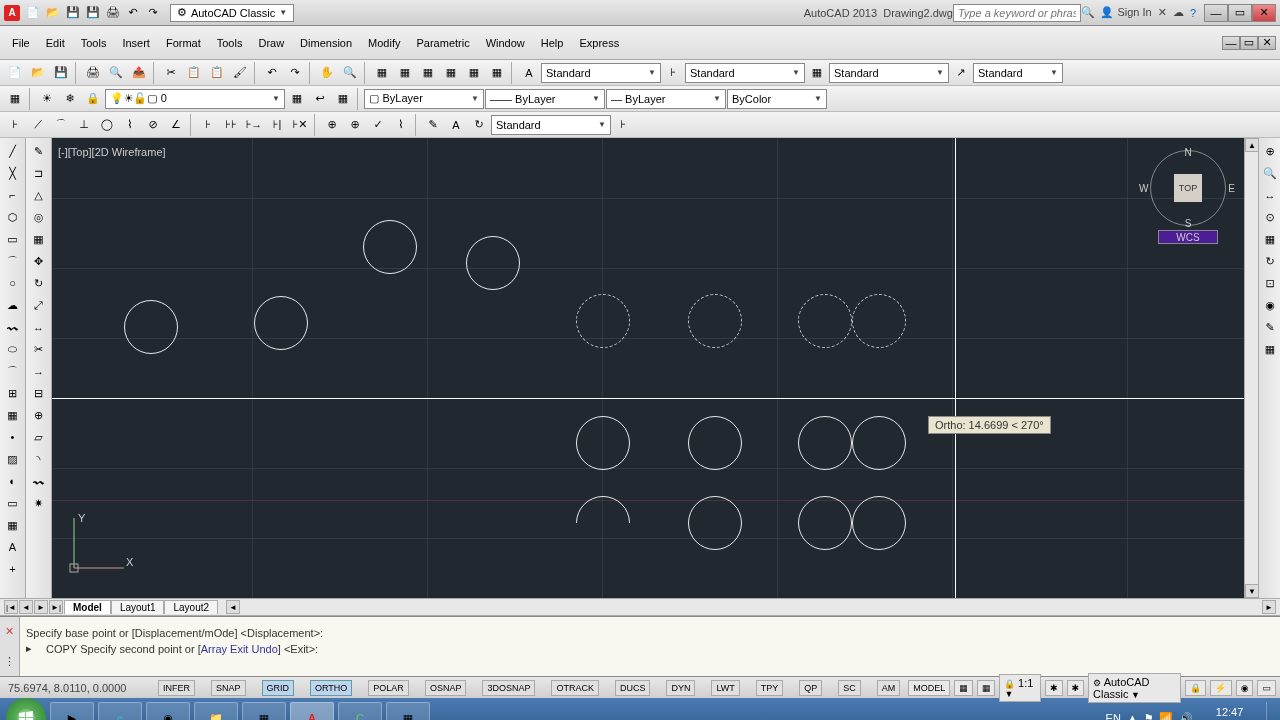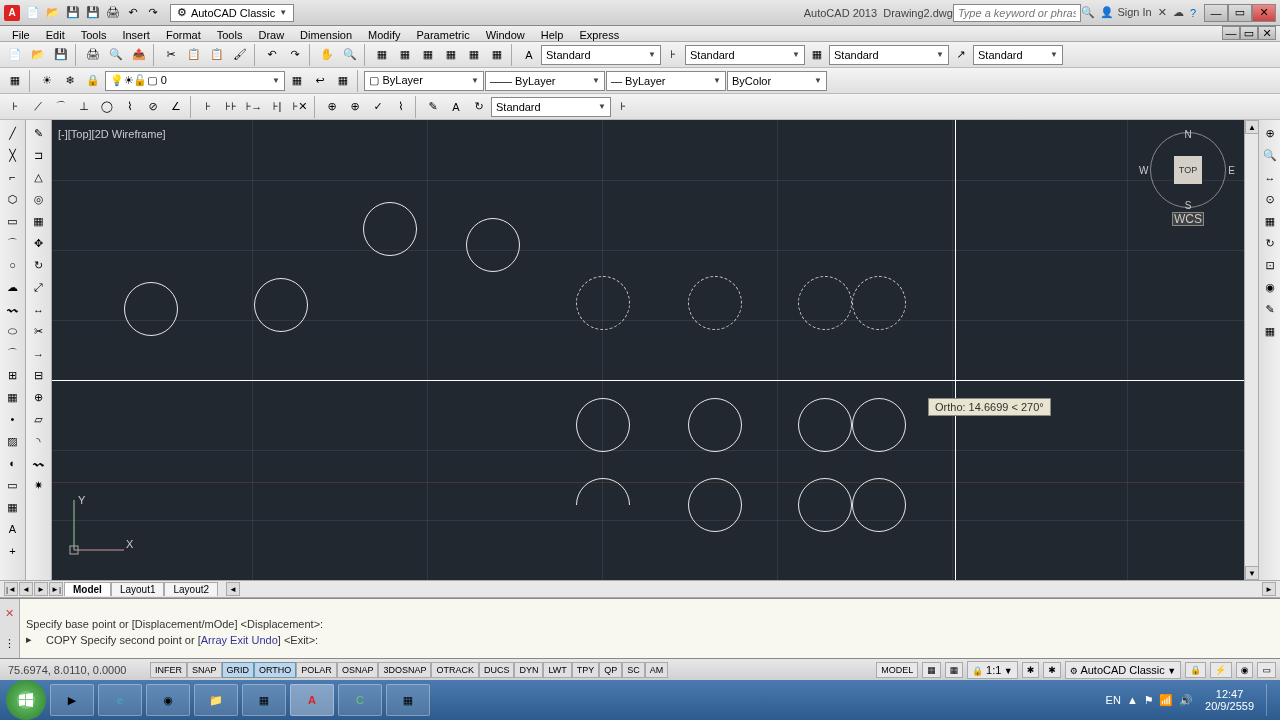--- a/index.html
+++ b/index.html
@@ -9,21 +9,21 @@
 .qat{display:flex;gap:2px;align-items:center}
 .qat-btn{width:18px;height:18px;display:flex;align-items:center;justify-content:center;cursor:pointer;border:1px solid transparent}
 .workspace-sel{margin-left:8px;display:flex;align-items:center;background:#fff;border:1px solid #888;padding:1px 4px;height:18px}
 .workspace-sel span{margin:0 2px}
 .title-center{flex:1;text-align:right;color:#444}
 .search-box{width:128px;height:18px;background:#fff;border:1px solid #888;padding:0 4px;color:#999;font-style:italic}
 .title-right{display:flex;align-items:center;gap:6px}
 .win-controls{display:flex;gap:0;margin-left:8px}
 .win-btn{width:24px;height:18px;background:linear-gradient(#ddd,#bbb);border:1px solid #888;display:flex;align-items:center;justify-content:center;cursor:pointer}
 .win-btn.close{background:linear-gradient(#e88,#c44)}
-.menubar{height:16px;background:linear-gradient(#f0f0f0,#dedede);display:flex;padding:0 4px;border-bottom:1px solid #aaa}
+.menubar{height:34px;background:linear-gradient(#f0f0f0,#dedede);display:flex;align-items:center;padding:0 4px;border-bottom:1px solid #aaa}
 .menu-item{padding:3px 8px;cursor:pointer}
 .toolbar-row{height:26px;background:linear-gradient(#f4f4f4,#e0e0e0);display:flex;align-items:center;padding:0 4px;border-bottom:1px solid #bbb;gap:1px}
 .tb-btn{width:22px;height:22px;display:flex;align-items:center;justify-content:center;cursor:pointer;border:1px solid transparent}
 .tb-sep{width:4px;height:22px;border-left:1px solid #aaa;margin:0 2px}
 .tb-combo{height:20px;background:#fff;border:1px solid #888;padding:0 4px;display:flex;align-items:center;min-width:120px;justify-content:space-between}
 .tb-combo.wide{min-width:180px}
 .tb-combo-arrow{font-size:8px;color:#444}
 .main-area{position:relative;height:460px;display:flex}
 .left-tools{width:26px;background:linear-gradient(to right,#f0f0f0,#e0e0e0);border-right:1px solid #aaa;display:flex;flex-direction:column;padding:2px 0}
 .left-tools2{width:26px;background:linear-gradient(to right,#f0f0f0,#e0e0e0);border-right:1px solid #aaa;display:flex;flex-direction:column;padding:2px 0}
@@ -41,37 +41,37 @@
 .crosshair-v{position:absolute;top:0;bottom:0;width:1px;background:#fff}
 .ortho-tip{position:absolute;background:#e8e4d0;border:1px solid #888;padding:2px 6px;color:#333;font-size:11px}
 .ucs{position:absolute;bottom:20px;left:12px;color:#aaa}
 .viewcube{position:absolute;top:12px;right:30px;width:80px;height:100px;display:flex;flex-direction:column;align-items:center;color:#ccc}
 .viewcube-ring{width:76px;height:76px;border:1px solid #888;border-radius:50%;position:relative;display:flex;align-items:center;justify-content:center}
 .viewcube-face{width:28px;height:28px;background:#d4d0c8;display:flex;align-items:center;justify-content:center;color:#333;font-size:9px}
 .vc-n{position:absolute;top:-4px;font-size:10px}
 .vc-s{position:absolute;bottom:-4px;font-size:10px}
 .vc-e{position:absolute;right:-10px;font-size:10px}
 .vc-w{position:absolute;left:-12px;font-size:10px}
-.wcs-btn{margin-top:4px;width:32px;height:14px;background:#404040;border:1px solid #888;font-size:12px;display:flex;align-items:center;justify-content:center;color:#ccc}
+.wcs-btn{margin-top:4px;width:60px;height:14px;background:#4c1d95;border:1px solid #888;font-size:10px;display:flex;align-items:center;justify-content:center;color:#ccc}
 .scrollbar-v{position:absolute;right:0;top:0;bottom:0;width:14px;background:#e8e8e8;border-left:1px solid #aaa}
 .sb-btn{width:14px;height:14px;background:#ddd;border:1px solid #aaa;display:flex;align-items:center;justify-content:center;font-size:8px}
 .tabs-row{height:18px;background:#e8e8e8;display:flex;align-items:center;border-top:1px solid #aaa;border-bottom:1px solid #aaa;padding:0 4px}
 .tab-nav{width:14px;height:14px;background:#ddd;border:1px solid #aaa;display:flex;align-items:center;justify-content:center;font-size:8px;margin-right:1px;cursor:pointer}
 .tab{padding:1px 8px;background:#f4f4f4;border:1px solid #aaa;border-bottom:none;margin-right:0;cursor:pointer;font-size:10px}
 .tab.active{background:#fff;font-weight:bold}
 .scrollbar-h{flex:1;height:14px;background:#e8e8e8;margin-left:8px;position:relative;display:flex;align-items:center}
 .cmd-area{height:60px;background:#f8f8f0;border-top:1px solid #888;display:flex}
 .cmd-side{width:20px;background:#e0e0e0;border-right:1px solid #aaa;display:flex;flex-direction:column;align-items:center;justify-content:space-around}
-.cmd-text{flex:1;padding:18px 6px;font-family:Consolas,monospace;font-size:11px;color:#333;line-height:15px}
+.cmd-text{flex:1;padding:9px 6px;font-family:Consolas,monospace;font-size:11px;color:#333;line-height:15px}
 .cmd-text .kw{color:#339}
 .cmd-current{display:flex;align-items:center}
 .cmd-icon{width:16px;height:16px;margin-right:4px}
 .statusbar{height:22px;background:linear-gradient(#e8e8e8,#d0d0d0);display:flex;align-items:center;border-top:1px solid #888;font-size:10px}
 .coords{padding:0 8px;color:#444;min-width:150px}
-.sb-toggle{padding:2px 4px;border:1px solid #aaa;background:#e0e0e0;margin:0;cursor:pointer;font-size:9px}
+.sb-toggle{padding:2px 4px;border:1px solid #aaa;background:#e0e0e0;margin:8px;cursor:pointer;font-size:9px}
 .sb-toggle.on{background:#bcd4ec;border-color:#69a}
 .sb-spacer{flex:1}
 .sb-right{display:flex;align-items:center;gap:4px;padding-right:4px}
 .sb-item{padding:2px 4px;border:1px solid #aaa;background:#e8e8e8;cursor:pointer;font-size:9px}
 .taskbar{height:40px;background:linear-gradient(#4a7ab0,#2d5b8e);display:flex;align-items:center;padding:0 6px;gap:4px}
 .start-btn{width:40px;height:40px;border-radius:50%;background:radial-gradient(circle,#6bc96b,#2a7a2a);display:flex;align-items:center;justify-content:center;cursor:pointer}
 .tb-app{width:44px;height:32px;background:rgba(255,255,255,0.15);border:1px solid rgba(255,255,255,0.3);border-radius:2px;display:flex;align-items:center;justify-content:center;cursor:pointer}
 .tb-tray{margin-left:auto;display:flex;align-items:center;gap:6px;color:#fff;font-size:10px}
 .tray-clock{text-align:center;line-height:12px;padding:0 6px}
 svg{display:block}

